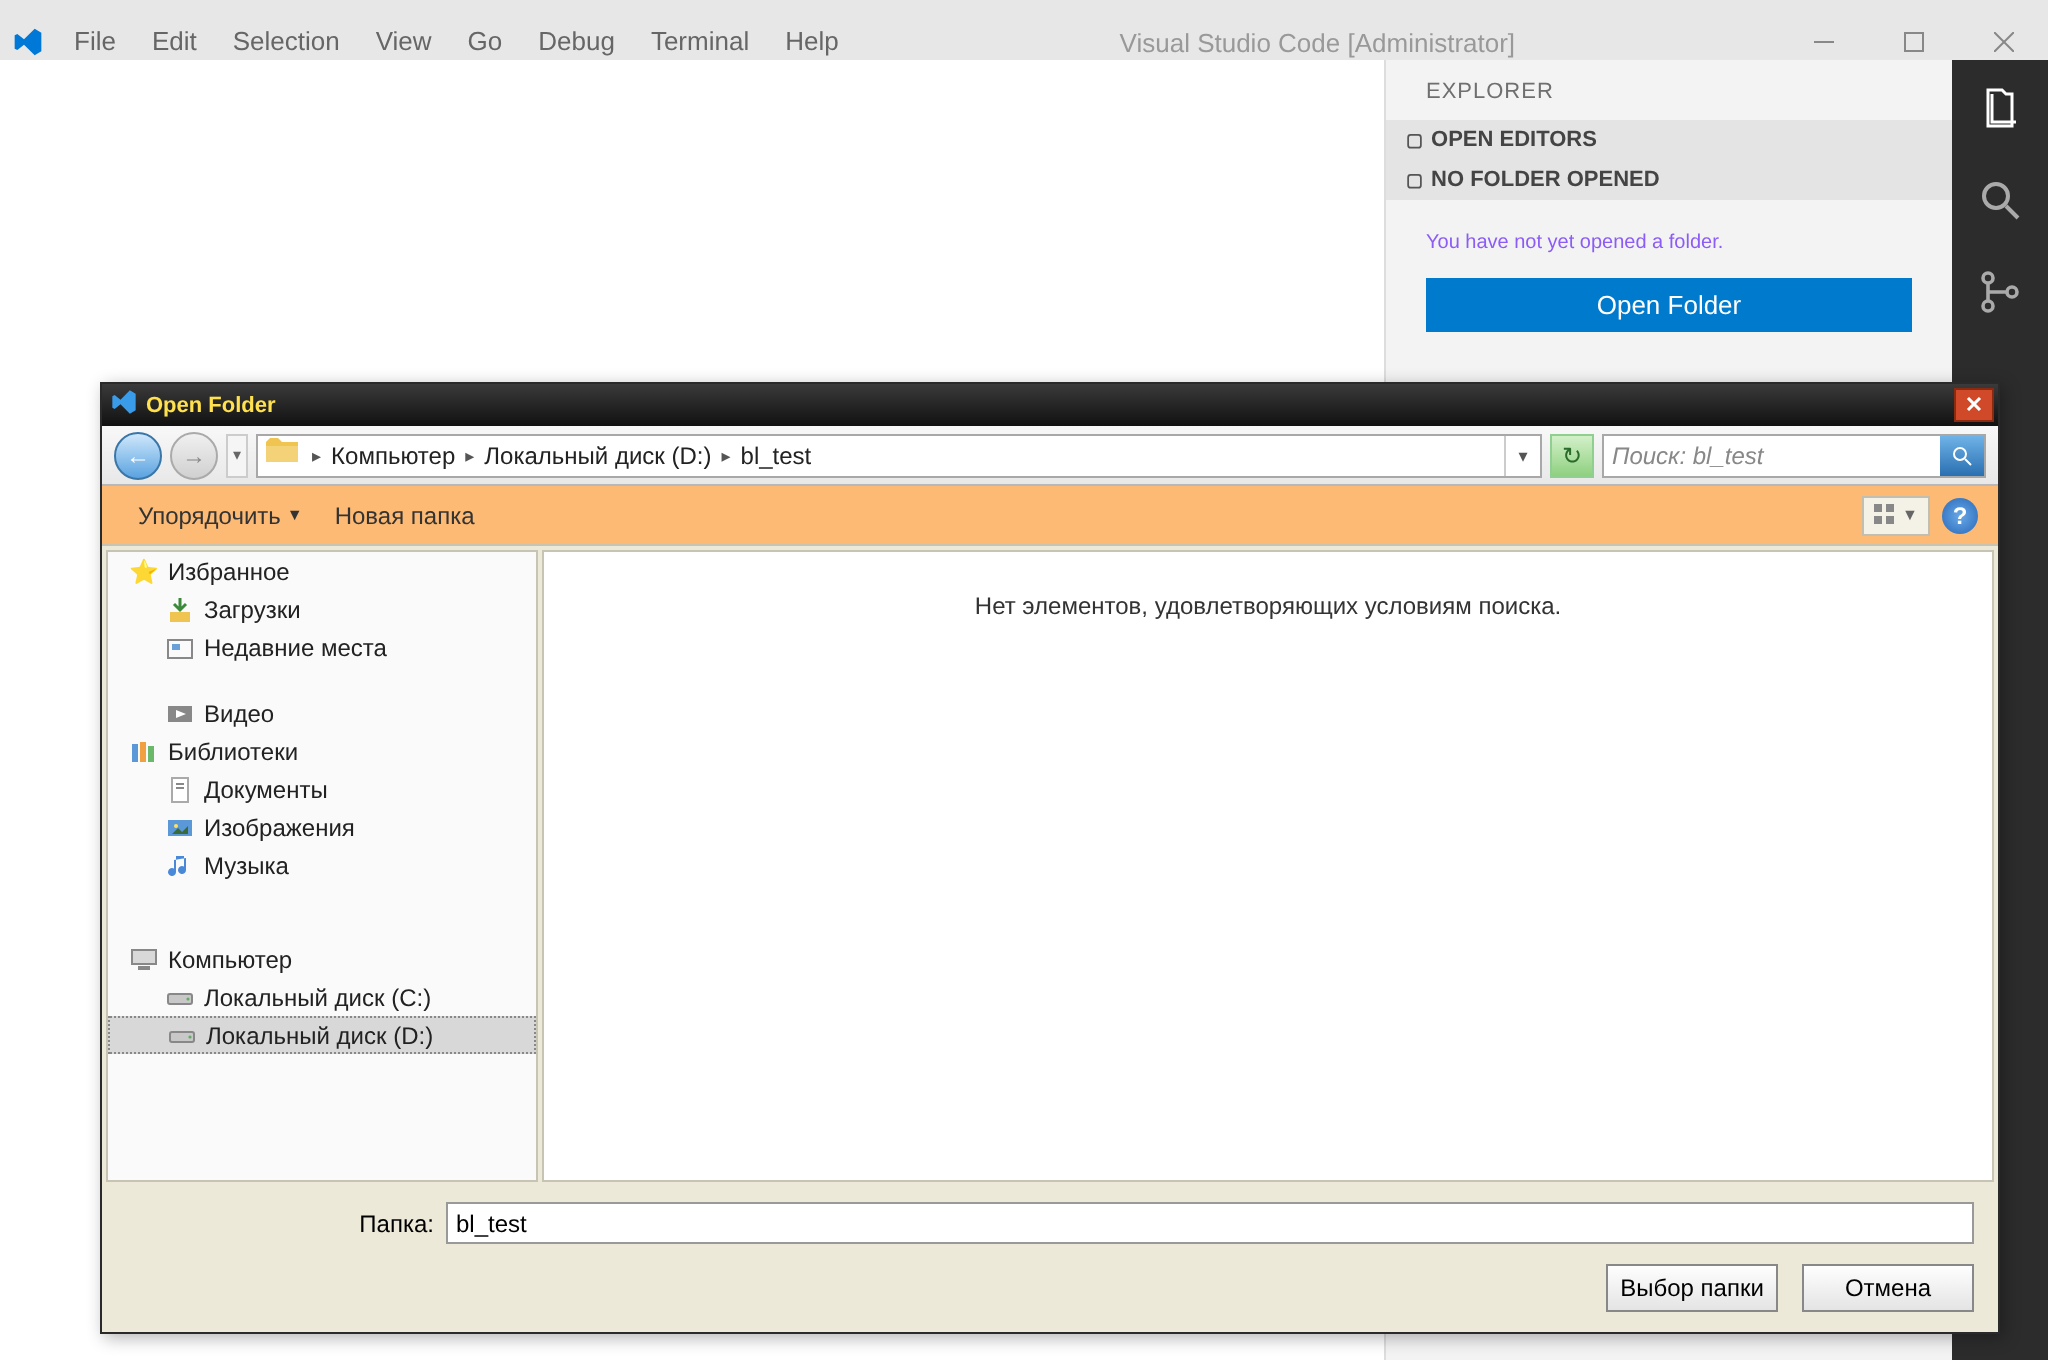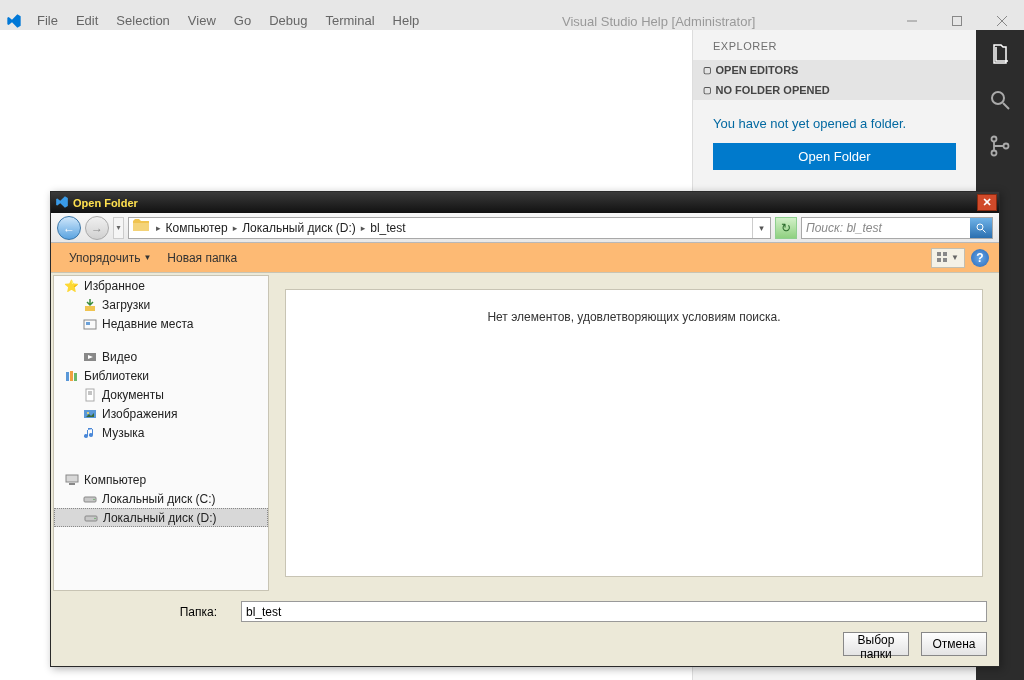--- a/index.html
+++ b/index.html
@@ -15,21 +15,21 @@
 .vscode-titlebar .winbtn { width: 45px; height: 30px; display: flex; align-items: center; justify-content: center; color: #888; }
 
 
 .vscode-main { position: absolute; top: 30px; left: 0; right: 0; bottom: 0; background: #fff; }
 .activity-bar { position: absolute; right: 0; top: 0; bottom: 0; width: 48px; background: #2c2c2c; display: flex; flex-direction: column; align-items: center; padding-top: 12px; gap: 22px; }
 .activity-bar .ab-icon { color: #ccc; width: 24px; height: 24px; }
 .side-panel { position: absolute; right: 48px; top: 0; bottom: 0; width: 284px; background: #f3f3f3; border-left: 1px solid #ddd; }
 .side-panel .panel-title { font-size: 11px; color: #6f6f6f; padding: 10px 14px 8px 20px; letter-spacing: 0.5px; }
 .side-panel .section-hdr { background: #e4e4e4; font-size: 11px; font-weight: bold; color: #444; padding: 4px 10px; display: flex; align-items: center; gap: 4px; }
 .side-panel .section-hdr .tri { font-size: 9px; color: #555; }
-.side-panel .hint { padding: 16px 20px 12px; font-size: 13px; color: #0369a1; }
+.side-panel .hint { padding: 16px 20px 12px; font-size: 10px; color: #8b5cf6; }
 .side-panel .open-btn { margin: 0 20px; background: #007acc; color: #fff; text-align: center; padding: 6px 0; font-size: 13px; }
 
 .editor-bg { position: absolute; left: 0; top: 0; right: 332px; bottom: 0; background: #fff; display: flex; align-items: center; justify-content: center; }
 .editor-bg svg { opacity: 0.06; }
 
 
 .dialog { position: absolute; left: 50px; top: 191px; width: 950px; background: #ece9d8; border: 1px solid #2a2a2a; box-shadow: 2px 2px 8px rgba(0,0,0,0.3); }
 .dialog-title { height: 21px; background: linear-gradient(#3a3a3a,#111); color: #ffe14f; font-size: 11px; font-weight: bold; display: flex; align-items: center; padding-left: 4px; }
 .dialog-title .dlg-icon { margin-right: 4px; }
 .dialog-title .spacer { flex: 1; }
@@ -59,49 +59,49 @@
 .tree-pane { width: 216px; background: #fafafa; border: 1px solid #c8c4b4; margin: 2px 0 2px 2px; overflow-y: auto; position: relative; }
 .tree-pane::-webkit-scrollbar { width: 17px; }
 .tree-pane::-webkit-scrollbar-track { background: #f0f0f0; border-left: 1px solid #ddd; }
 .tree-pane::-webkit-scrollbar-thumb { background: #c8c8c8; border: 1px solid #aaa; }
 .tree-pane::-webkit-scrollbar-button { height: 17px; background: #e8e8e8; border: 1px solid #ccc; }
 .tree-item { display: flex; align-items: center; padding: 1px 4px 1px 10px; font-size: 12px; color: #222; height: 19px; gap: 4px; }
 .tree-item.child { padding-left: 28px; }
 .tree-item.sel { background: #d8d8d8; border: 1px dotted #888; }
 .tree-item .ticon { width: 16px; height: 16px; display: inline-flex; align-items: center; justify-content: center; font-size: 12px; }
 .tree-spacer { height: 14px; }
-.content-pane { flex: 1; background: #fff; border: 1px solid #c8c4b4; margin: 16px; display: flex; justify-content: center; padding-top: 20px; font-size: 12px; color: #333; }
+.content-pane { flex: 1; background: #fff; border: 1px solid #c8c4b4; margin: 2px; display: flex; justify-content: center; padding-top: 20px; font-size: 12px; color: #333; }
 
 .footer { background: #ece9d8; padding: 8px 12px 10px; }
-.folder-row { display: flex; align-items: center; gap: 24px; margin-bottom: 10px; }
+.folder-row { display: flex; align-items: center; gap: 6px; margin-bottom: 10px; }
 .folder-row label { font-size: 12px; width: 154px; text-align: right; }
 .folder-row input { flex: 1; height: 21px; border: 1px solid #999; padding: 0 4px; font-size: 12px; }
 .btn-row { display: flex; justify-content: flex-end; gap: 12px; }
-.btn-row button { width: 66px; height: 24px; border: 1px solid #888; background: linear-gradient(#fefefe,#e4e4e4); font-size: 12px; }
+.btn-row button { width: 86px; height: 24px; border: 1px solid #888; background: linear-gradient(#fefefe,#e4e4e4); font-size: 12px; }
 </style>
 </head>
 <body>
 
 <div class="vscode-titlebar">
   <div class="app-icon">
     <svg width="16" height="16" viewBox="0 0 24 24">
         <path fill="#0078d7" d="M17 2l5 3v14l-5 3-8-8-5 4-2-1V7l2-1 5 4 8-8z"></path>
       </svg>
   </div>
   <div class="menu">
     <div class="menu-item">File</div>
     <div class="menu-item">Edit</div>
     <div class="menu-item">Selection</div>
     <div class="menu-item">View</div>
     <div class="menu-item">Go</div>
     <div class="menu-item">Debug</div>
     <div class="menu-item">Terminal</div>
     <div class="menu-item">Help</div>
   </div>
-  <div class="title">Visual Studio Help [Administrator]</div>
+  <div class="title">Visual Studio Code [Administrator]</div>
   <div class="winbtns">
     <div class="winbtn">
         <svg width="10" height="10">
           <line x1="0" y1="5" x2="10" y2="5" stroke="#888" stroke-width="1"></line>
         </svg>
       </div>
     <div class="winbtn">
         <svg width="10" height="10">
           <rect x="0.5" y="0.5" width="9" height="9" fill="none" stroke="#888"></rect>
         </svg>

